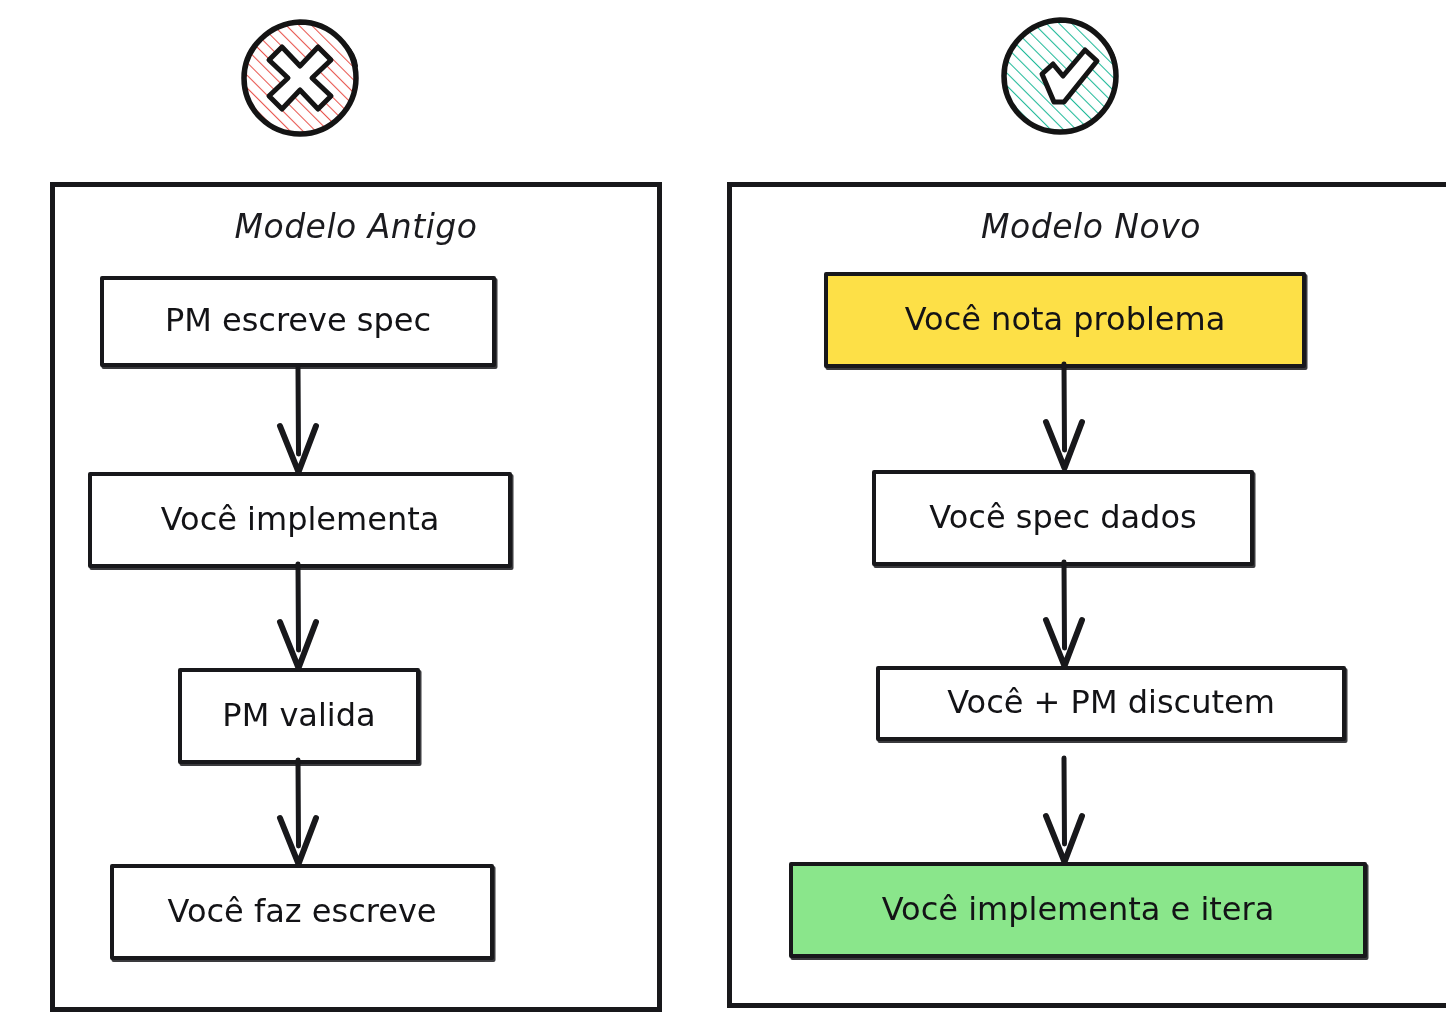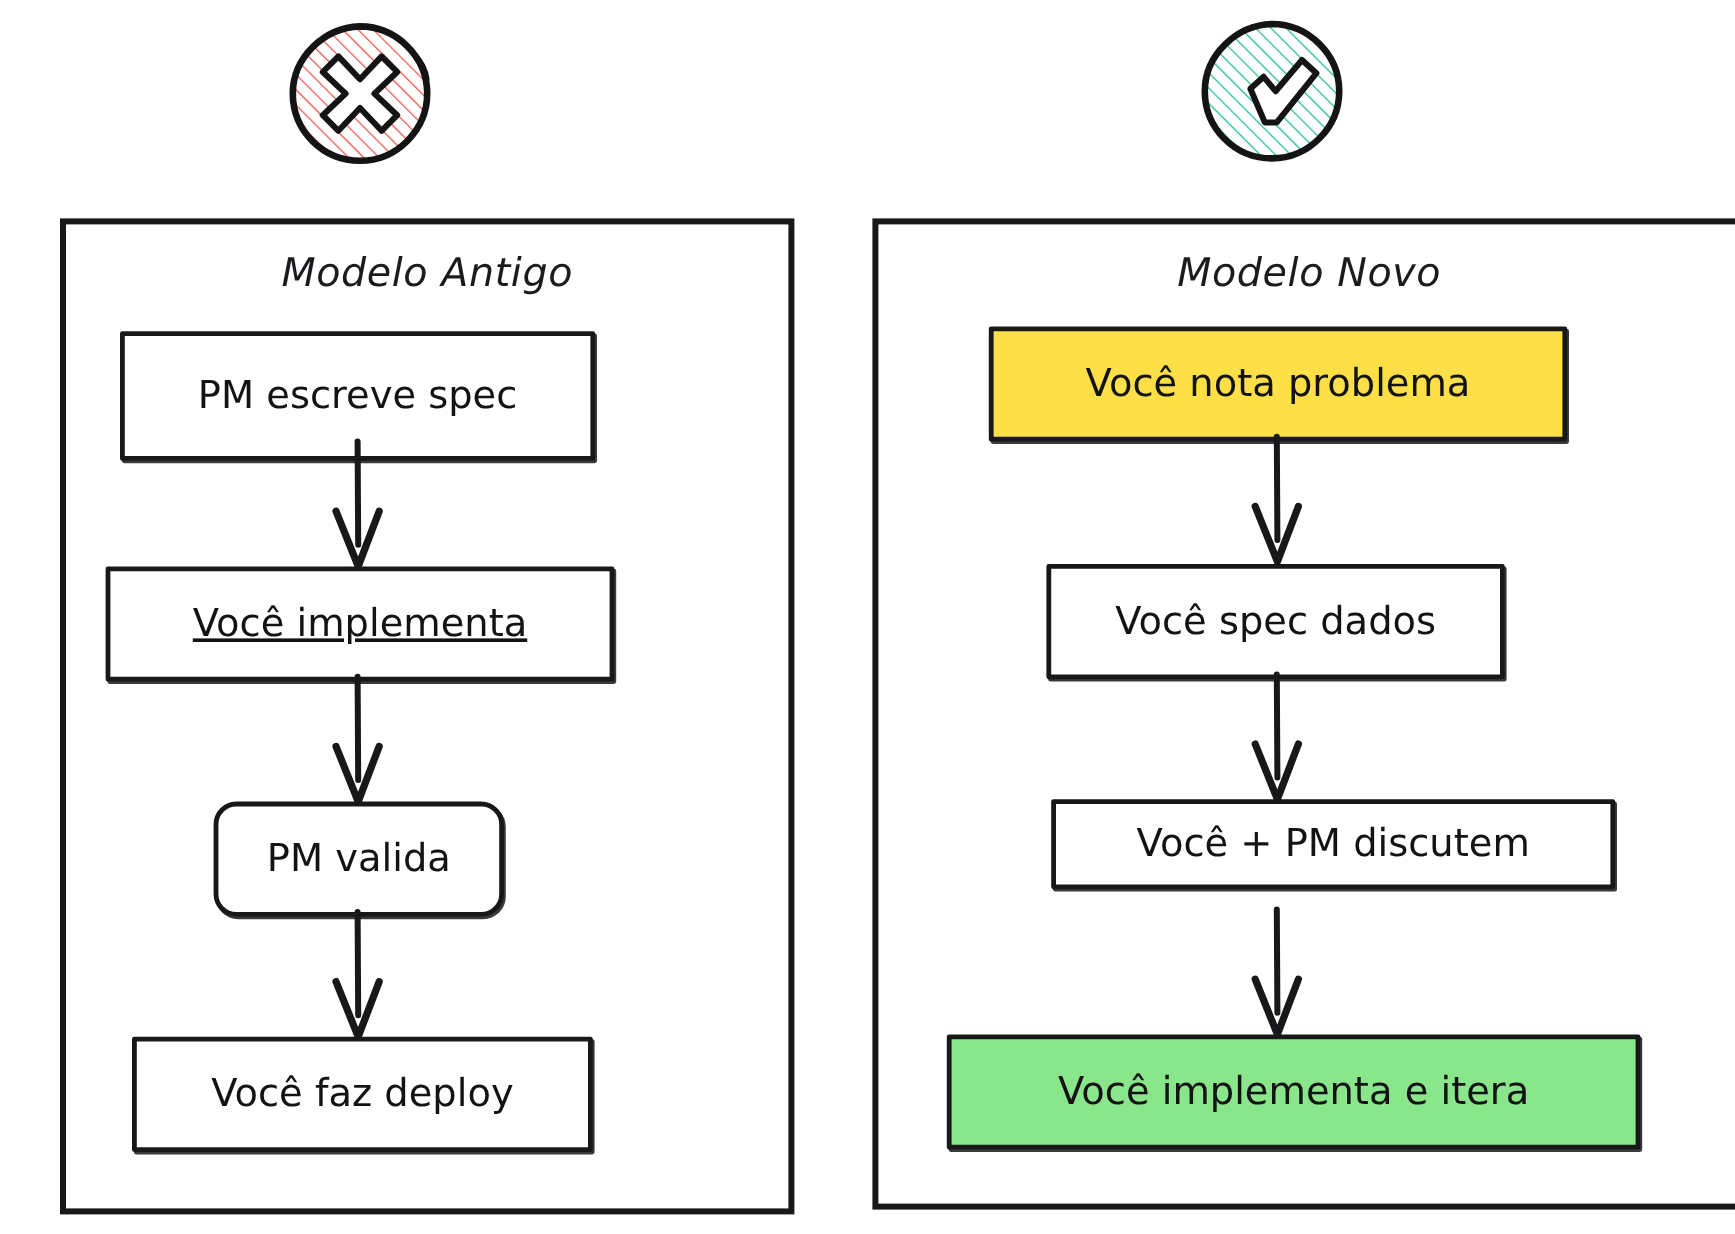--- a/index.html
+++ b/index.html
@@ -65,23 +65,23 @@
     text-align: center;
     box-shadow: 1.5px 2px 0 rgba(24,24,27,0.85);
     border-radius: 2px;
   }
   .node span { line-height: 1; display: block; padding-bottom: 3px; }
 
   .node.fill-orange { background: #fde047; }
   .node.fill-green  { background: #8ae68b; }
 
   
-  #n-old-1 { left: 100px; top: 276px; width: 396px; height: 108px; }
-  #n-old-2 { left: 88px;  top: 472px; width: 424px; height: 96px; text-decoration: underline; }
-  #n-old-3 { left: 178px; top: 668px; width: 242px; height: 96px; border-radius: 19px; }
+  #n-old-1 { left: 100px; top: 276px; width: 396px; height: 91px; }
+  #n-old-2 { left: 88px;  top: 472px; width: 424px; height: 96px; }
+  #n-old-3 { left: 178px; top: 668px; width: 242px; height: 96px; }
   #n-old-4 { left: 110px; top: 864px; width: 384px; height: 96px; }
 
   
   #n-new-1 { left: 824px; top: 272px; width: 482px; height: 96px; }
   #n-new-2 { left: 872px; top: 470px; width: 382px; height: 96px; }
   #n-new-3 { left: 876px; top: 666px; width: 470px; height: 75px; }
   #n-new-4 { left: 776px; top: 862px; width: 578px; height: 96px; margin-left: 13px; }
 
   
   .arrow {
@@ -147,21 +147,21 @@
 <div class="node" id="n-old-1">
   <span>PM escreve spec</span>
 </div>
 <div class="node" id="n-old-2">
   <span>Você implementa</span>
 </div>
 <div class="node" id="n-old-3">
   <span>PM valida</span>
 </div>
 <div class="node" id="n-old-4">
-  <span>Você faz deploy</span>
+  <span>Você faz escreve</span>
 </div>
 
 <div class="arrow" id="a-old-1">
   <svg viewBox="0 0 60 108" xmlns="http://www.w3.org/2000/svg">
     <path d="M30 0 L30.5 86" fill="none" stroke="#18181b" stroke-width="5" stroke-linecap="round"></path>
     <path d="M12 58 L30.5 104 L48 58" fill="none" stroke="#18181b" stroke-width="6" stroke-linecap="round" stroke-linejoin="round"></path>
   </svg>
 </div>
 <div class="arrow" id="a-old-2">
   <svg viewBox="0 0 60 108" xmlns="http://www.w3.org/2000/svg">

